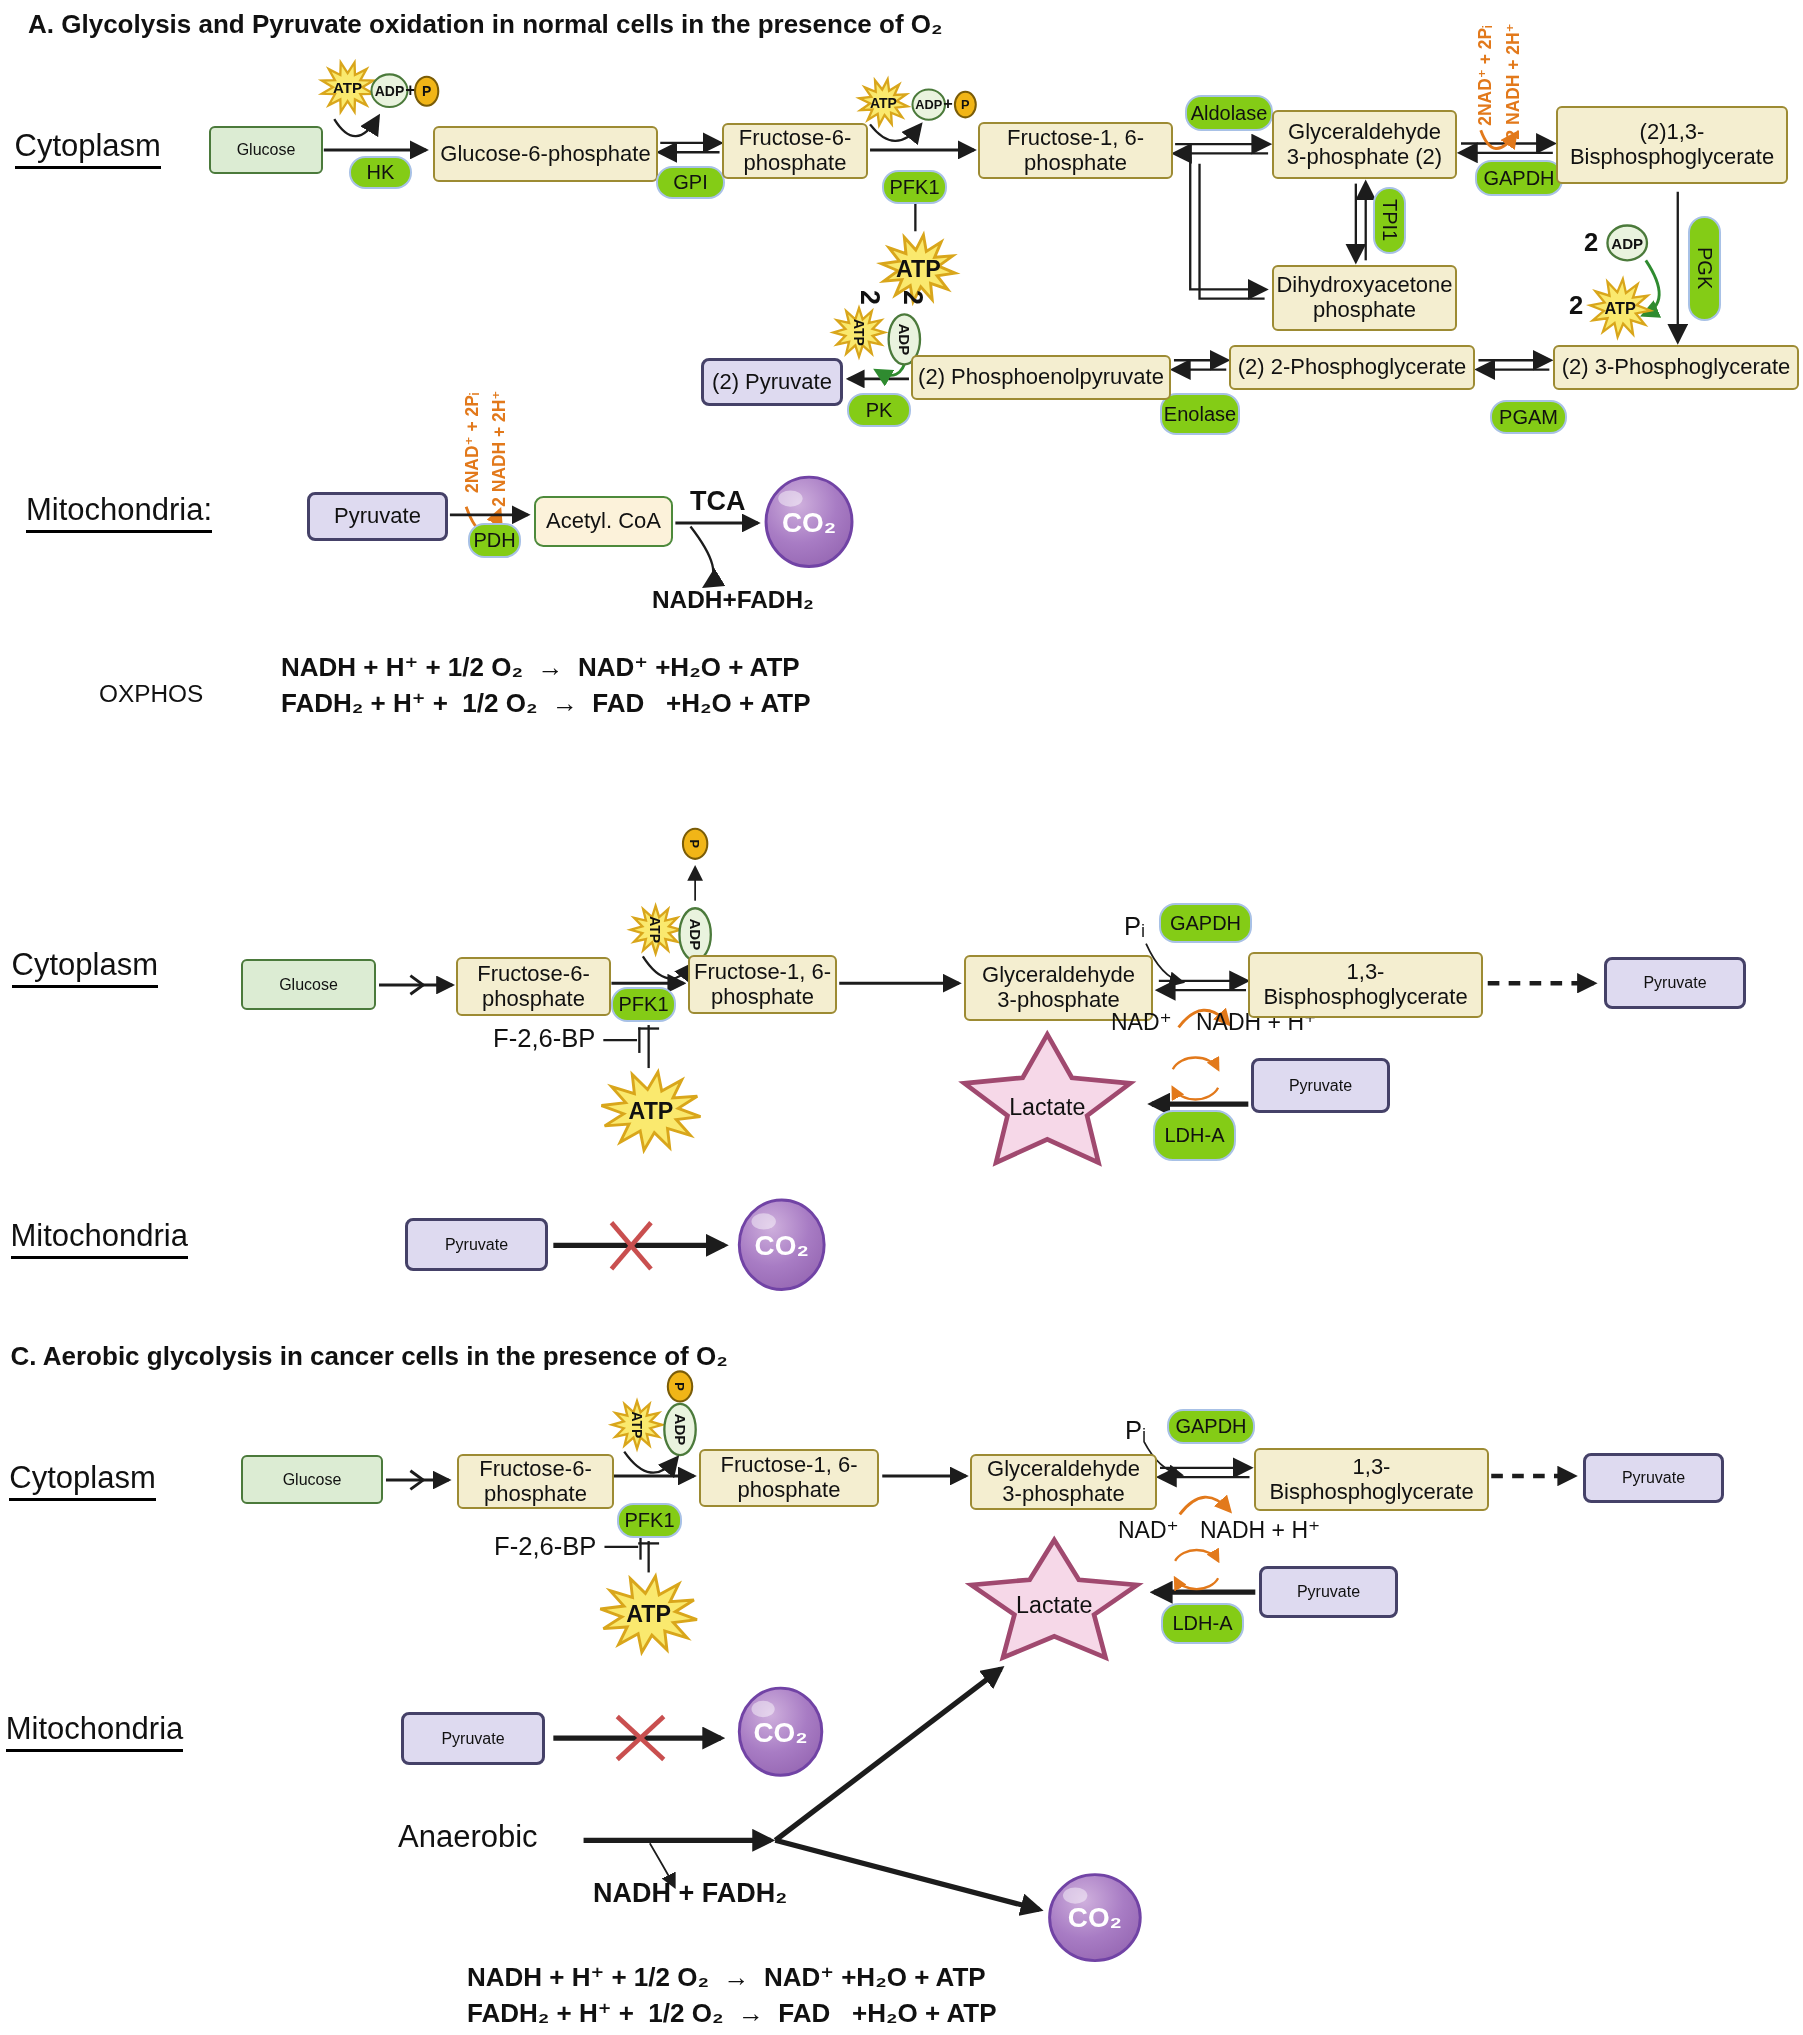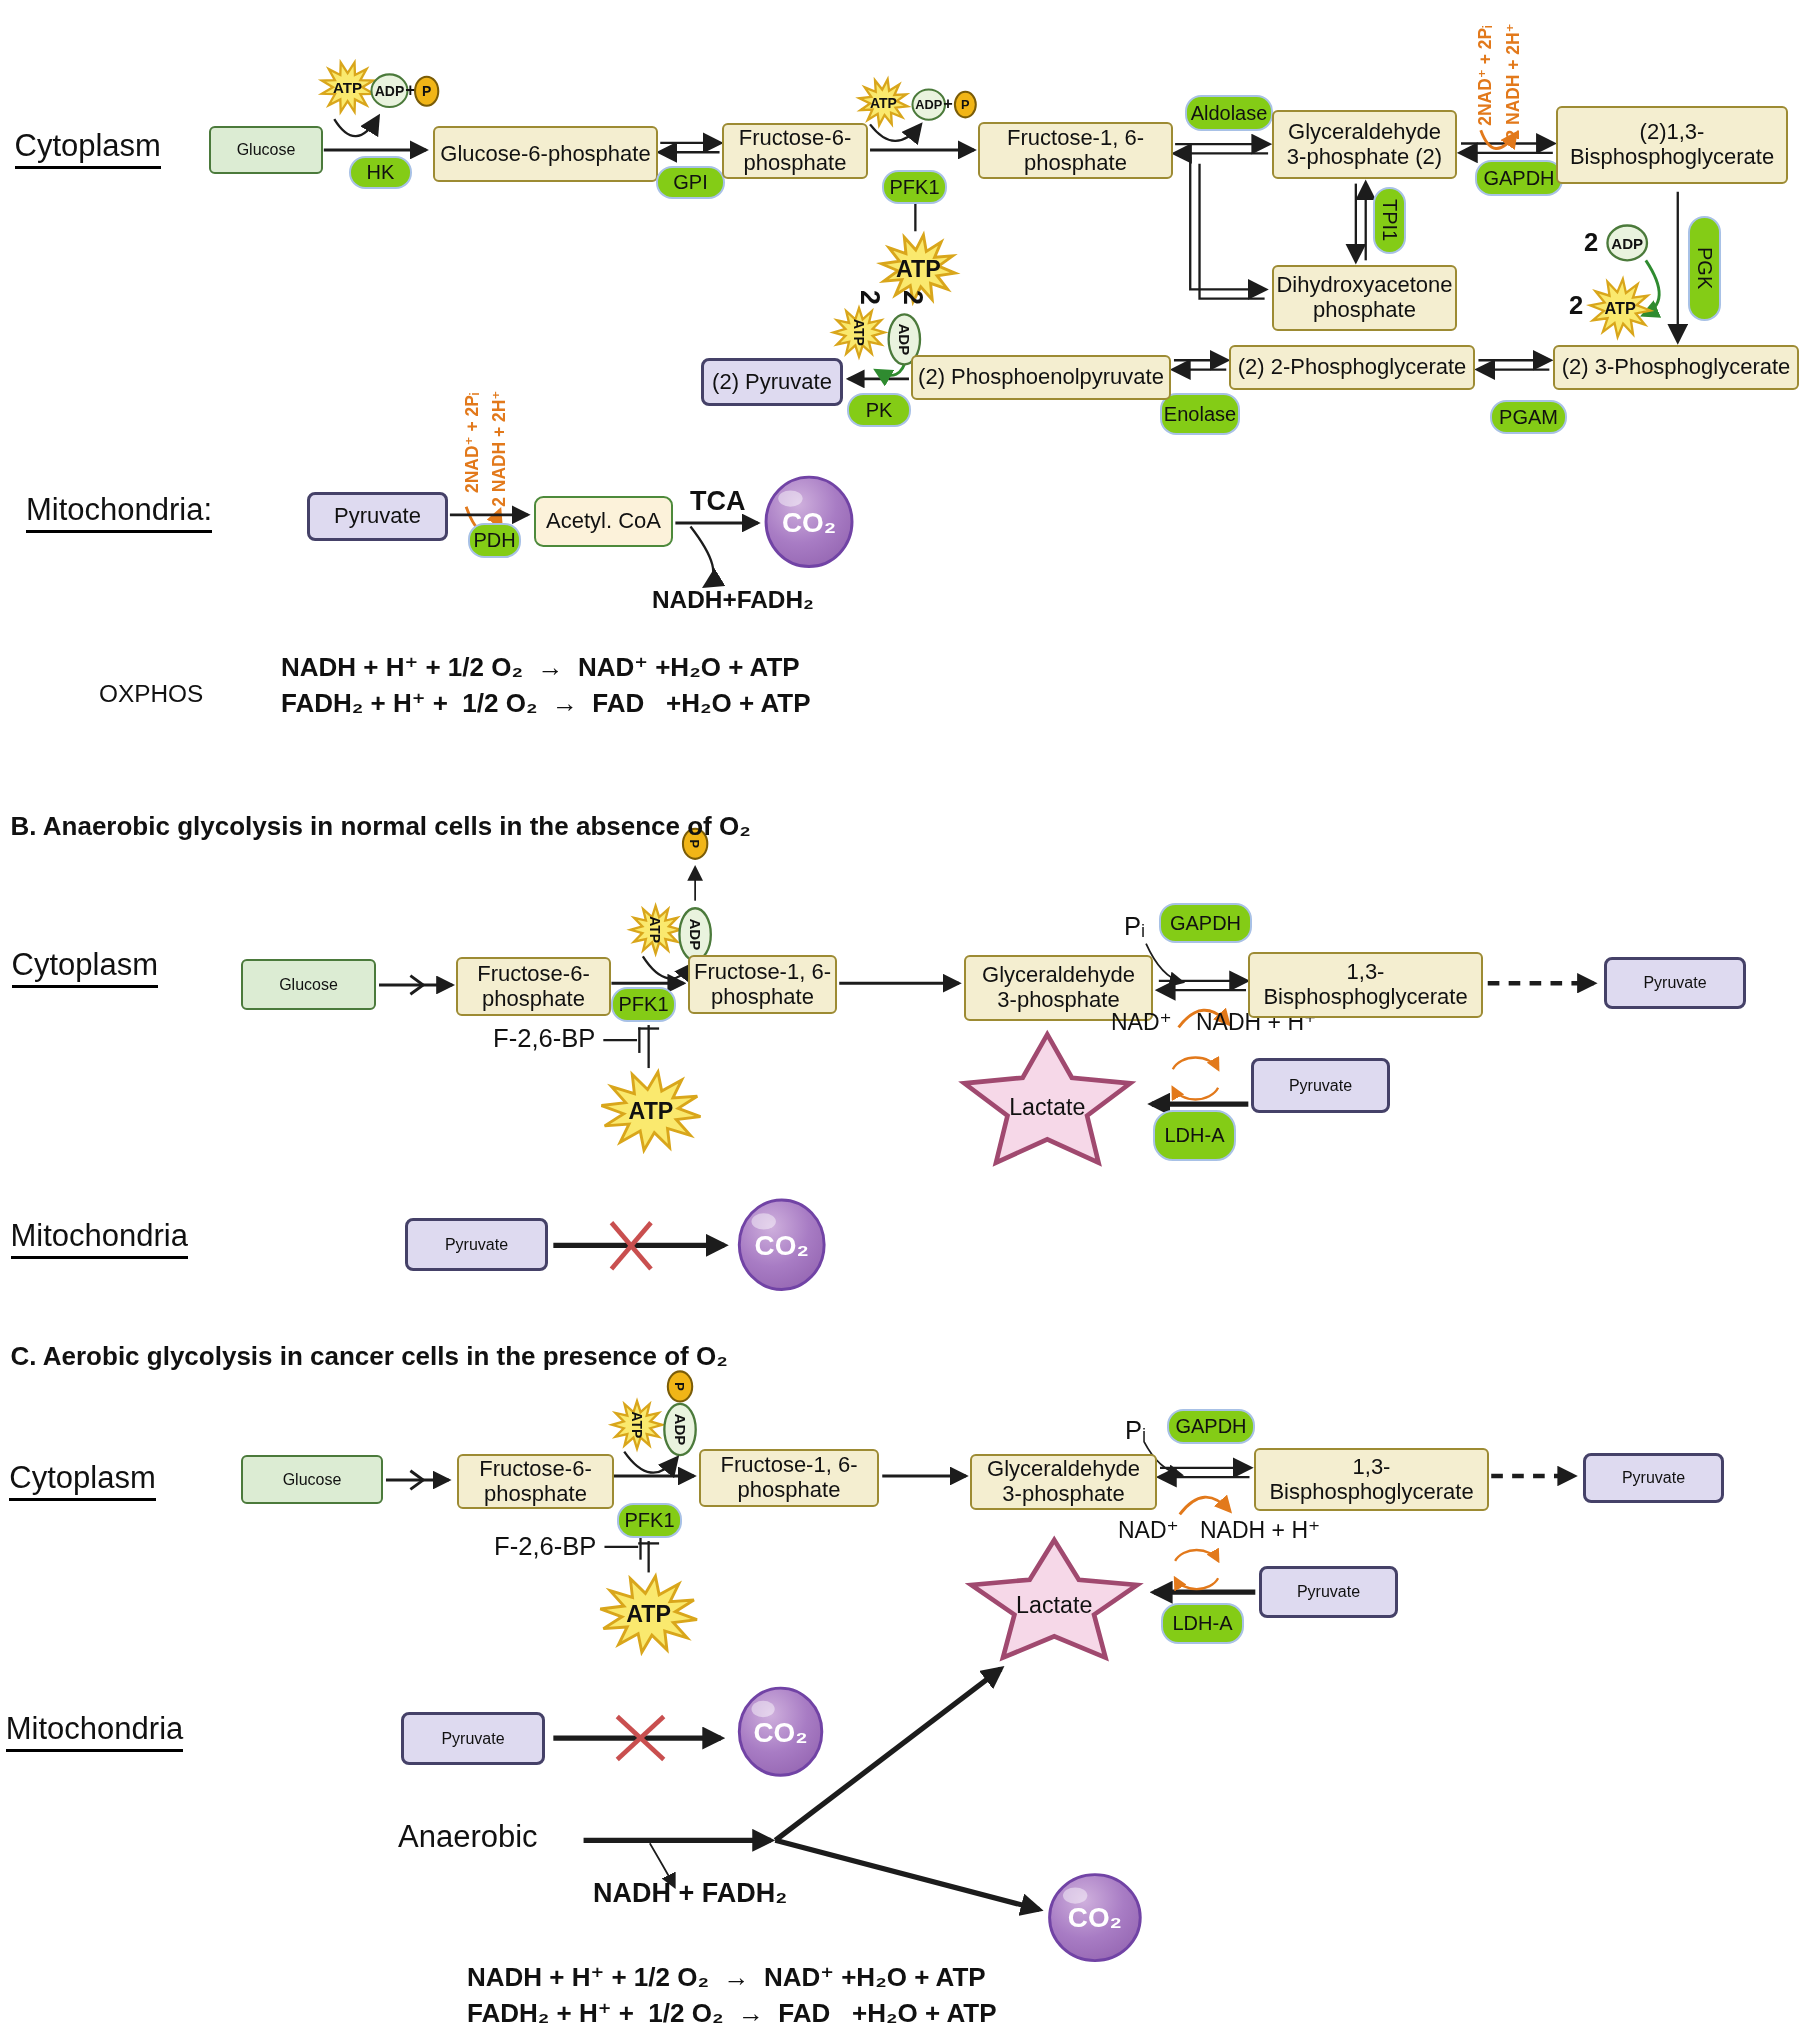--- a/index.html
+++ b/index.html
@@ -199,20 +199,21 @@
 <text class="st tw" x="1343" y="2997" font-size="48">CO₂</text>
 <line x1="1004" y1="3167" x2="1326" y2="3167" stroke="#1c1c1c" stroke-width="9" marker-end="url(#mB)"></line>
 <line x1="1334" y1="3167" x2="1722" y2="2872" stroke="#1c1c1c" stroke-width="9" marker-end="url(#mB)"></line>
 <line x1="1334" y1="3167" x2="1788" y2="3286" stroke="#1c1c1c" stroke-width="9" marker-end="url(#mB)"></line>
 <path d="M1118,3172 Q1152,3230 1160,3246" fill="none" stroke="#1c1c1c" stroke-width="3" marker-end="url(#mT)"></path>
 <ellipse cx="1884" cy="3300" rx="78" ry="74" fill="url(#gP)" stroke="#7143a5" stroke-width="5"></ellipse>
 <ellipse cx="1850" cy="3262" rx="21" ry="14" fill="rgba(255,255,255,0.45)"></ellipse>
 <text class="st tw" x="1884" y="3317" font-size="48">CO₂</text>
 </svg>
 
+<div class="title" style="left:28px;top:9.3px">A. Glycolysis and Pyruvate oxidation in normal cells in the presence of O₂</div>
 <div class="lbl" style="left:14.5px;top:128px">Cytoplasm</div>
 <div class="box green b40" style="left:209px;top:126px;width:114px;height:48px">Glucose</div>
 <div class="enz" style="left:349px;top:156px;width:63px;height:33px">HK</div>
 <div class="box tan" style="left:433px;top:126px;width:225px;height:56px">Glucose-6-phosphate</div>
 <div class="enz" style="left:656px;top:166px;width:69px;height:33px">GPI</div>
 <div class="box tan" style="left:722px;top:123px;width:146px;height:56px">Fructose-6-
 phosphate</div>
 <div class="enz" style="left:882px;top:170px;width:65px;height:34px">PFK1</div>
 <div class="box tan" style="left:978px;top:122px;width:195px;height:57px">Fructose-1, 6-
 phosphate</div>
@@ -238,21 +239,20 @@
 <div class="lbl" style="left:26px;top:492px">Mitochondria:</div>
 <div class="box purple" style="left:307px;top:492px;width:141px;height:49px">Pyruvate</div>
 <div class="enz" style="left:468px;top:523px;width:53px;height:35px">PDH</div>
 <div class="box peach" style="left:534px;top:496px;width:139px;height:51px">Acetyl. CoA</div>
 <div class="txt b46" style="left:690px;top:486px">TCA</div>
 <div class="txt b42" style="left:652px;top:586px">NADH+FADH₂</div>
 <div class="txt" style="left:99px;top:680px;font-size:24.4px">OXPHOS</div>
 <div class="eq" style="left:281px;top:652px">NADH + H⁺ + 1/2 O₂  →  NAD⁺ +H₂O + ATP</div>
 <div class="eq" style="left:281px;top:688px">FADH₂ + H⁺ +  1/2 O₂  →  FAD   +H₂O + ATP</div>
 
-<div class="title" style="left:10.5px;top:811px">B. Anaerobic glycolysis in normal cells in the absence of O₂</div>
 <div class="lbl" style="left:11.6px;top:947px">Cytoplasm</div>
 <div class="box green b40" style="left:241px;top:959px;width:135px;height:51px">Glucose</div>
 <div class="box tan" style="left:456px;top:957px;width:155px;height:59px">Fructose-6-
 phosphate</div>
 <div class="enz" style="left:611px;top:987px;width:65px;height:35px">PFK1</div>
 <div class="box tan" style="left:688px;top:955px;width:149px;height:59px">Fructose-1, 6-
 phosphate</div>
 <div class="box tan" style="left:964px;top:955px;width:189px;height:66px">Glyceraldehyde
 3-phosphate</div>
 <div class="txt n44" style="left:1124px;top:912px">Pᵢ</div>

